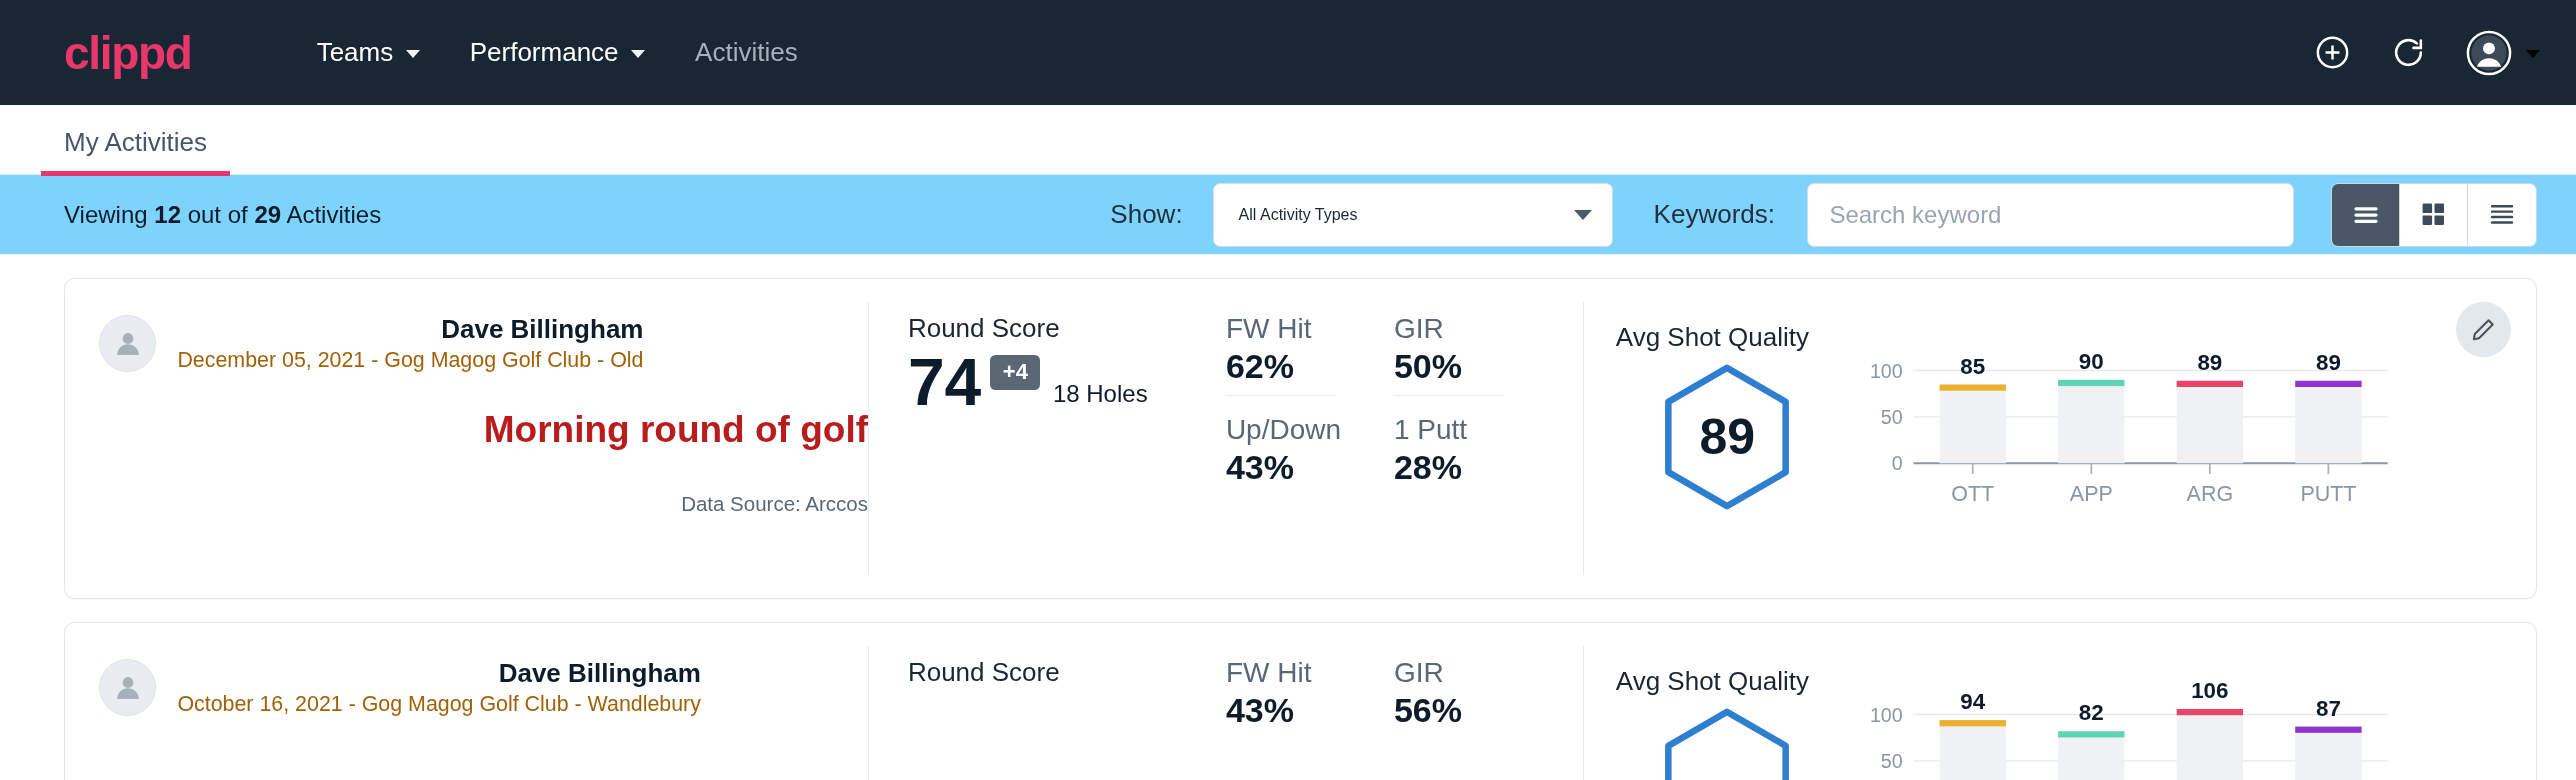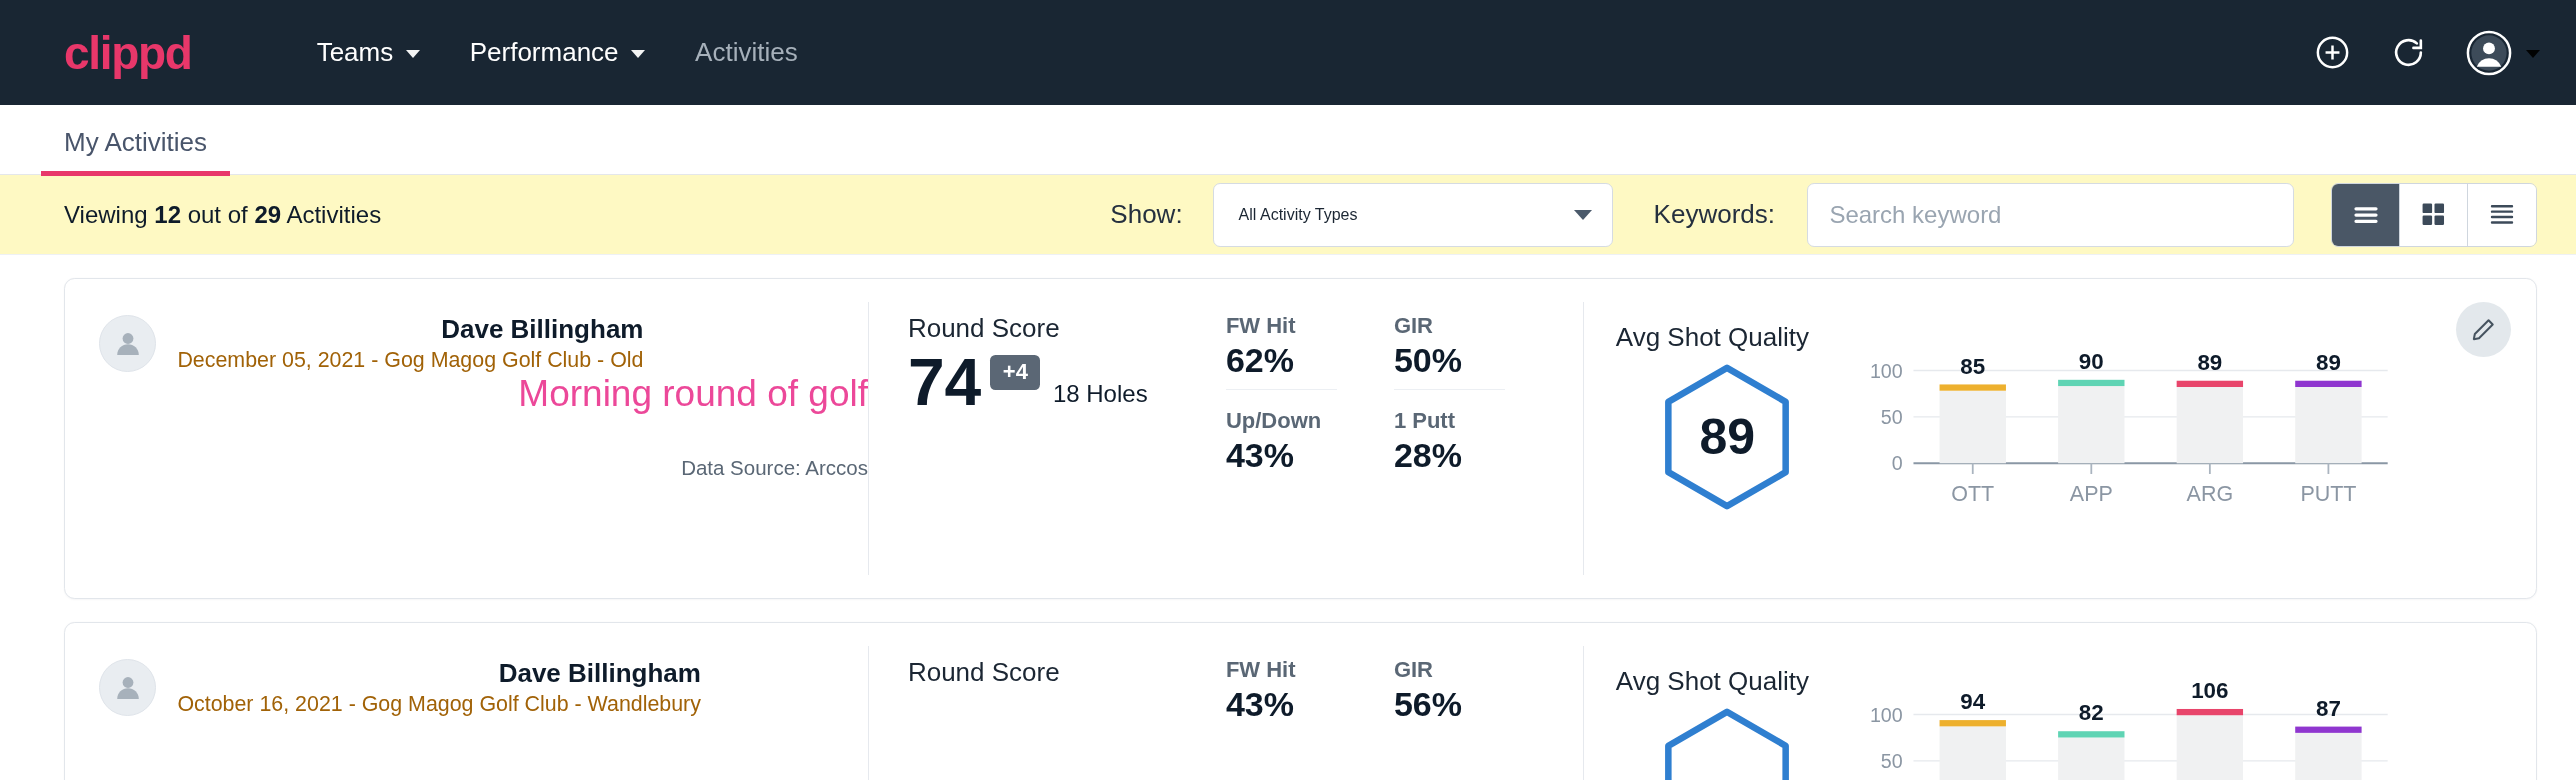--- a/index.html
+++ b/index.html
@@ -57,21 +57,21 @@
     font-size: 26px; color: #49556b;
     padding: 0 23px 16px 23px; position: relative; cursor: pointer;
   }
   .tab.active::after {
     content: ""; position: absolute; left: 0; right: 0; bottom: -1.8px;
     height: 4.5px; background: #e8376a;
   }
 
   
   .filterbar {
-    height: 80px; background: #fef9c3;
+    height: 80px; background: #7dd3fc;
     display: flex; align-items: center; padding: 0 39px 0 64px;
     border-bottom: 0.9px solid #eef1f4;
   }
   .viewing { font-size: 24px; color: #0e1b2a; }
   .viewing b { font-weight: 700; }
   .filter-mid {
     margin-left: auto; display: flex; align-items: center; gap: 0;
   }
   .lbl { font-size: 26px; color: #25303f; }
   .select {
@@ -117,21 +117,21 @@
   .col-left { width: 803px; padding: 34px 0 0 34px; text-align: right; }
   .who { display: flex; align-items: center; gap: 21.4px; }
   .av-circle {
     width: 57px; height: 57px; border-radius: 50%;
     background: #e9edf1; border: 1.8px solid #dfe4ea;
     display:flex; align-items:center; justify-content:center;
   }
   .who-name { font-size: 26px; font-weight: 700; color: #0e1b2a; line-height: 1.25; }
   .who-sub { font-size: 21.4px; color: #a16207; margin-top: 2.7px; }
   .card-title {
-    font-size: 37px; font-weight: 400; color: #ec4899; 
+    font-size: 37px; font-weight: 700; color: #b91c1c; margin-top: 36px;
   }
   .datasource { font-size: 20.5px; color: #5a6775; margin-top: 41px; }
 
   .vdiv { width: 0.9px; background: #e6e9ee; margin: 23px 0; }
 
   .col-score { width: 339px; padding: 34px 0 0 39px; }
   .sec-label { font-size: 26px; color: #1b2633; }
   .score-row { display: flex; align-items: flex-end; margin-top: 5.4px; }
   .score-big {
     font-size: 66px; font-weight: 700; color: #0e1b2a; line-height: 1;
@@ -141,21 +141,21 @@
     background: #5b6775; color: #fff; font-size: 22px; font-weight: 700;
     border-radius: 5.4px; padding: 4.5px 12.5px; margin-left: 9px;
     align-self: flex-start; margin-top: 5.4px;
   }
   .holes { font-size: 24px; color: #0e1b2a; margin-left: 12.5px; padding-bottom: 7.1px; }
 
   .col-stats { width: 375px; padding: 34px 0 0 18px; }
   .statgrid { display: grid; grid-template-columns: 111px 111px; column-gap: 57px; }
   .stat { padding-bottom: 9px; }
   .stat.bordered { border-bottom: 1.8px solid #eceff3; margin-bottom: 18px; }
-  .stat-k { font-size: 22px; color: #5a6775; font-weight: bold; }
+  .stat-k { font-size: 28px; color: #5a6775; }
   .stat-v { font-size: 34px; font-weight: 700; color: #0e1b2a; margin-top: 1.8px; }
 
   .col-quality { flex: 1; padding: 34px 0 0 32px; display: flex; }
   .hexwrap { width: 223px; padding-top: 9px; }
   .hexrow { display: flex; align-items: center; justify-content: center; margin-top: 10.7px; }
   .hex { position: relative; width: 132px; height: 146px; }
   .hex-num {
     position: absolute; inset: 0; display: flex;
     align-items: center; justify-content: center;
     font-size: 50px; font-weight: 700; color: #0e1b2a;

